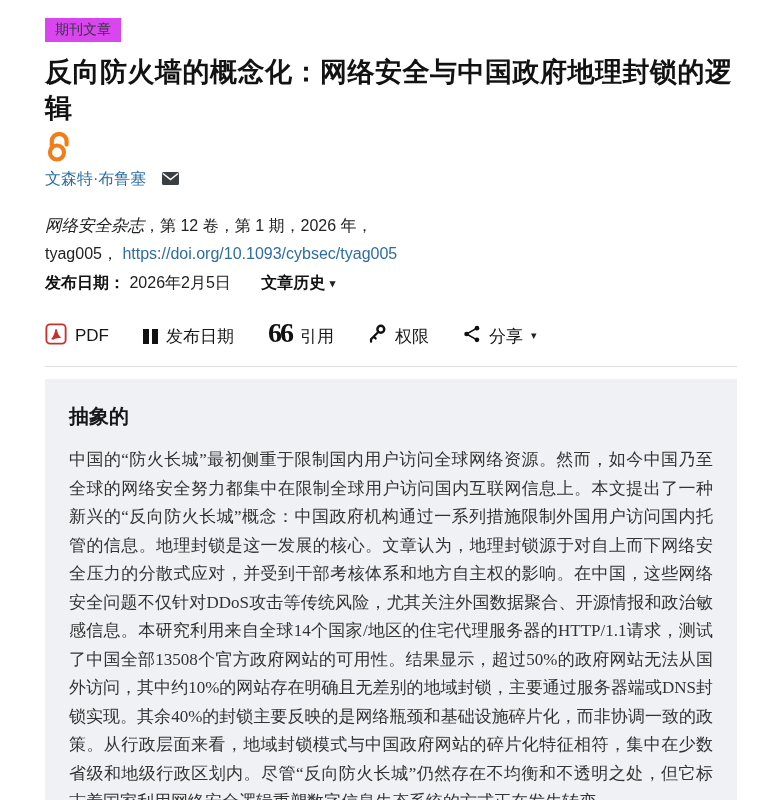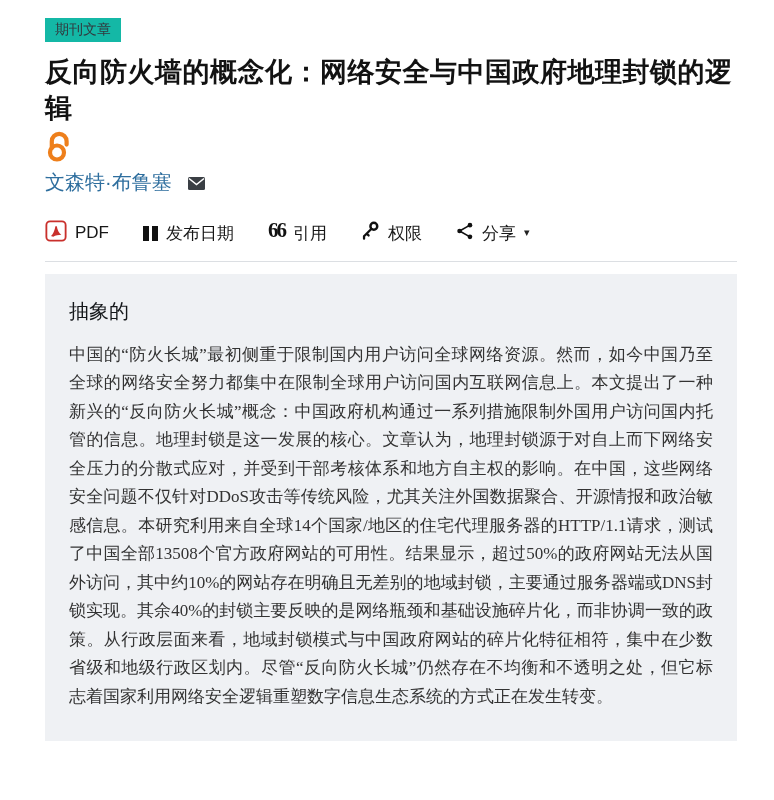--- a/index.html
+++ b/index.html
@@ -9,42 +9,42 @@
     overflow: hidden;
     background: #ffffff;
     font-family: "Liberation Sans", sans-serif;
     color: #1c1c1c;
   }
   .page { padding: 16px 37px 0 45px; width: 774px; }
 
   
   .badge {
     display: inline-block;
-    background: #14b8a6;
+    background: #d946ef;
     color: #32373d;
     font-size: 14px;
     padding: 3px 10px;
     margin-top: 2px;
   }
 
   
   h1.title {
     font-family: "Liberation Serif", "DejaVu Serif", serif;
     font-weight: bold;
     font-size: 27px;
     line-height: 1.35;
     color: #121212;
     margin: 12px 0 4px 0;
     letter-spacing: 0.5px;
   }
 
   .oa-row { margin: 0 0 6px 0; height: 32px; }
 
   
-  .author-row { margin: 6px 0 0 0; font-size: 20px; display: flex; align-items: center; gap: 16px; text-align: center; }
+  .author-row { margin: 6px 0 0 0; font-size: 16px; display: flex; align-items: center; gap: 16px; text-align: center; }
   a.link { color: #2e6e9e; text-decoration: none; cursor: pointer; }
   .envelope { display: inline-block; position: relative; top: 1px; }
 
   
   .citation { margin-top: 22px; font-size: 16px; line-height: 1.7; color: #222; }
   .journal-name { font-family: "Liberation Serif", "DejaVu Serif", serif; font-style: italic; font-size: 16.5px; }
   .pub-row { margin-top: 2px; font-size: 16px; }
   .pub-row b, .citation b { color: #111; }
   .history-btn { font-weight: bold; color: #111; margin-left: 26px; cursor: pointer; }
   .caret { font-size: 11px; color: #222; position: relative; top: -1px; }
@@ -55,38 +55,38 @@
     gap: 34px;
     margin-top: 24px;
     font-size: 17px;
     color: #171717;
     padding-bottom: 14px;
     border-bottom: 1px solid #dcdfe3;
   }
   .tool { display: flex; align-items: center; gap: 8px; cursor: pointer; justify-content: flex-end; }
   .quote-glyph {
     font-family: "Liberation Serif", "DejaVu Serif", serif;
-    font-weight: bold; font-size: 21px; letter-spacing: -2px;
+    font-weight: bold; font-size: 28px; letter-spacing: -2px;
     position: relative; top: -3px; color: #111;
   }
   .splitbars { display: inline-flex; gap: 3px; }
   .splitbars i { display: block; width: 6px; height: 15px; background: #111; }
 
   
   .abstract-box {
     background: #eff1f4;
     margin-top: 12px;
     padding: 24px 24px 30px 24px;
     width: 692px;
   }
   .abstract-box h2 {
     font-size: 20px;
     margin: 0 0 16px 0;
     color: #14171a;
-    font-weight: normal;
+    font-weight: bold;
   }
   .abstract-box p {
     font-family: "Liberation Serif", "DejaVu Serif", serif;
     font-size: 17px;
     line-height: 28.5px;
     color: #333;
     text-align: justify;
     margin: 0;
   }
 </style>
@@ -111,20 +111,37 @@
   <div class="author-row">
     <a class="link">文森特·布鲁塞</a>
     <span class="envelope">
       <svg width="17" height="13" viewBox="0 0 17 13">
         <rect x="0" y="0" width="17" height="13" rx="1.5" fill="#3a3f44"></rect>
         <path d="M1 1.5 L8.5 7.5 L16 1.5" fill="none" stroke="#ffffff" stroke-width="1.6"></path>
       </svg>
     </span>
   </div>
 
+  <div class="citation">
+    <div>
+      <span class="journal-name">网络安全杂志</span><span>，第 12 卷，第 1 期，2026 年，</span>
+    </div>
+    <div>
+      <span>tyag005，</span>
+      <a class="link">https://doi.org/10.1093/cybsec/tyag005</a>
+    </div>
+    <div class="pub-row">
+      <b>发布日期：</b>
+      <span>2026年2月5日</span>
+      <span class="history-btn">
+        <span>文章历史</span>
+        <span class="caret">▾</span>
+      </span>
+    </div>
+  </div>
 
   <div class="toolbar">
     <span class="tool">
       <span>
         <svg width="22" height="22" viewBox="0 0 24 24">
           <rect x="1.5" y="1.5" width="21" height="21" rx="4" fill="none" stroke="#c9302c" stroke-width="2"></rect>
           <path d="M6.5 17.5 C9 15.5 10.8 10.5 11.3 6.8 L12.9 6.8 C13.4 10.5 15.2 14.5 17.8 16.2 C14.8 16.4 11.5 16.8 9 18.2 Z" fill="#c9302c"></path>
         </svg>
       </span>
       <span>PDF</span>

